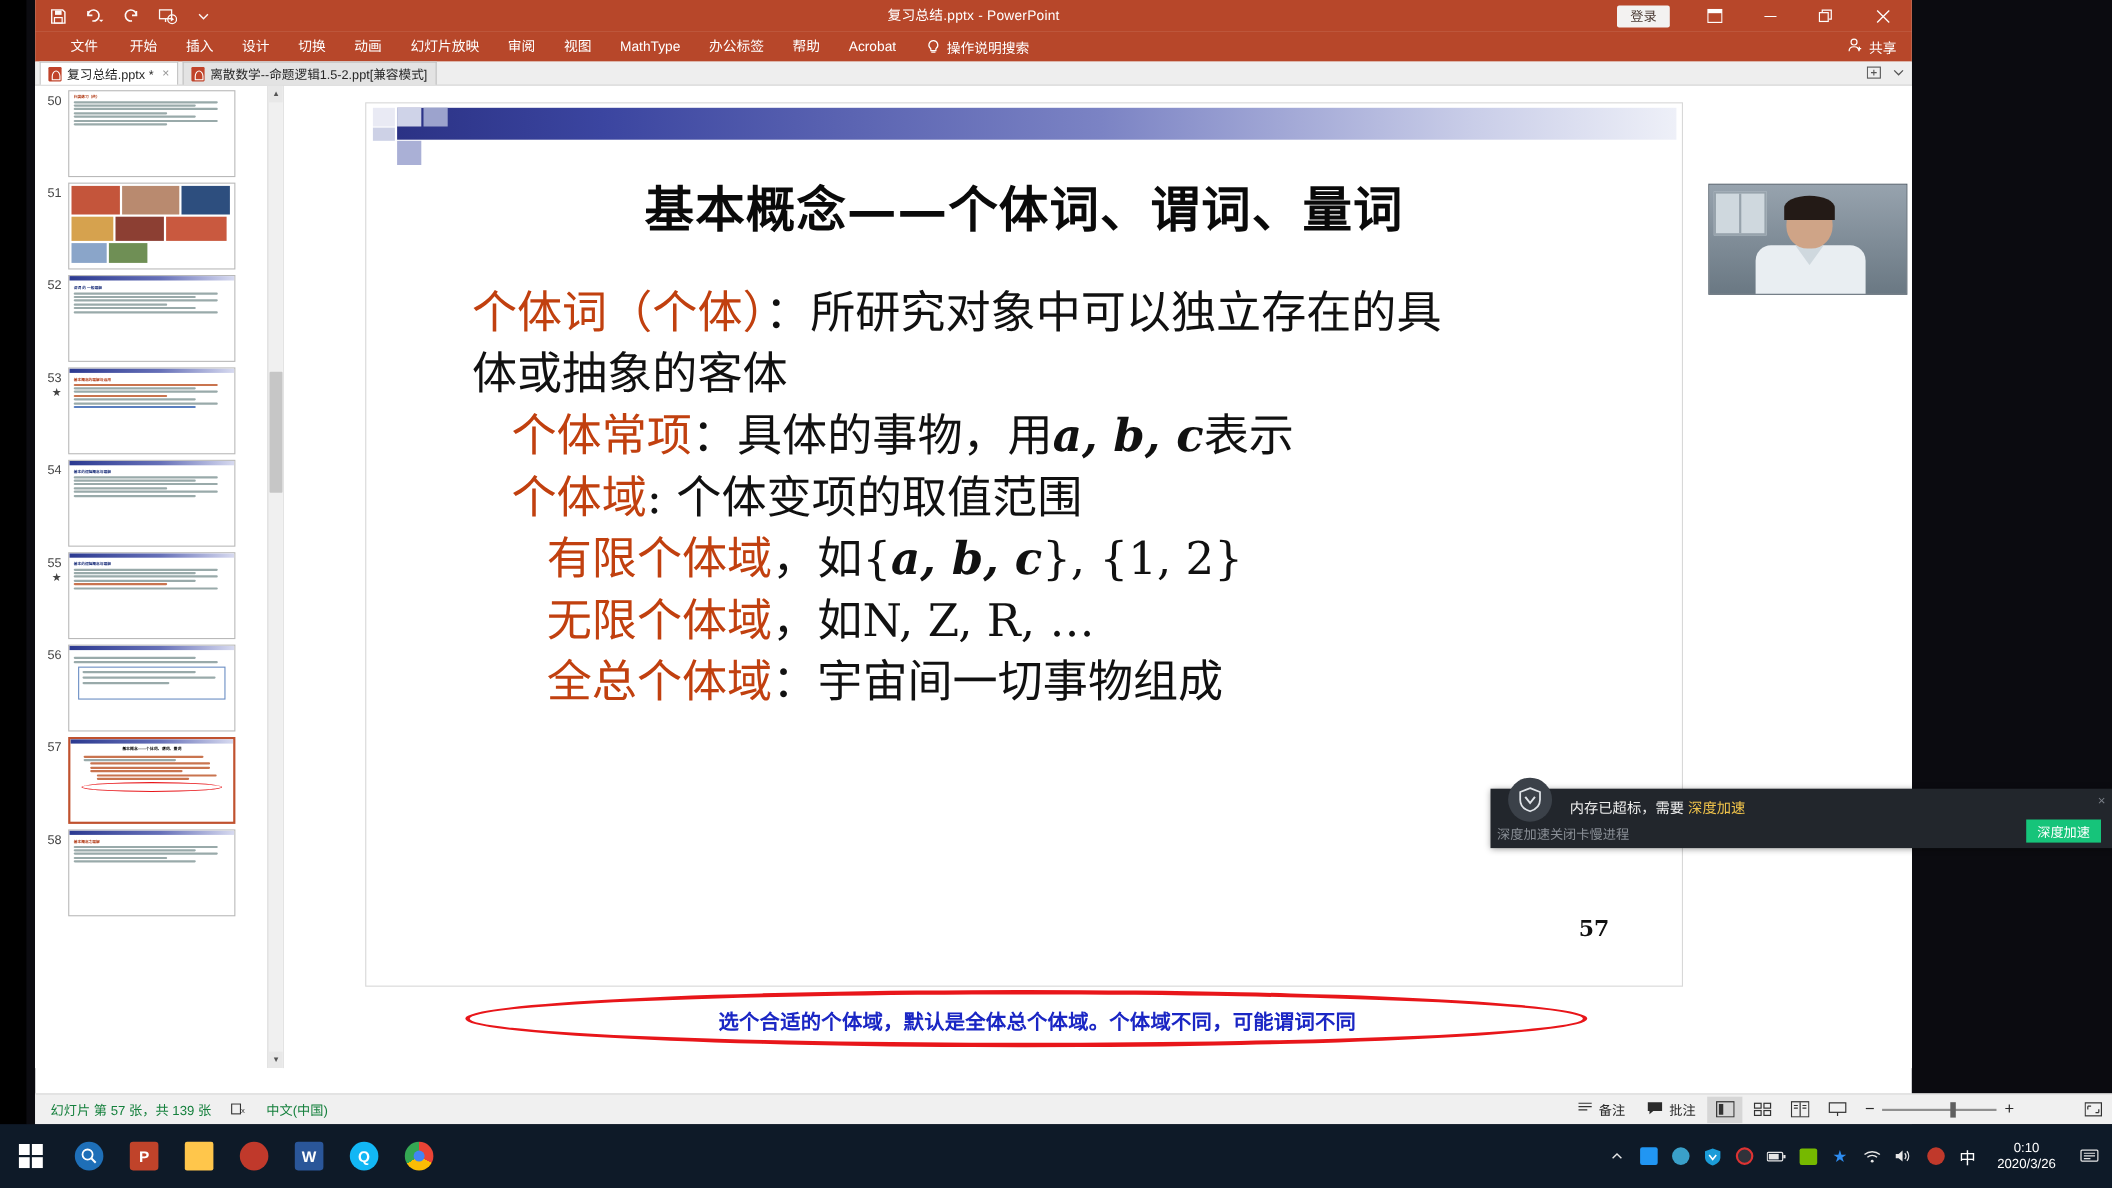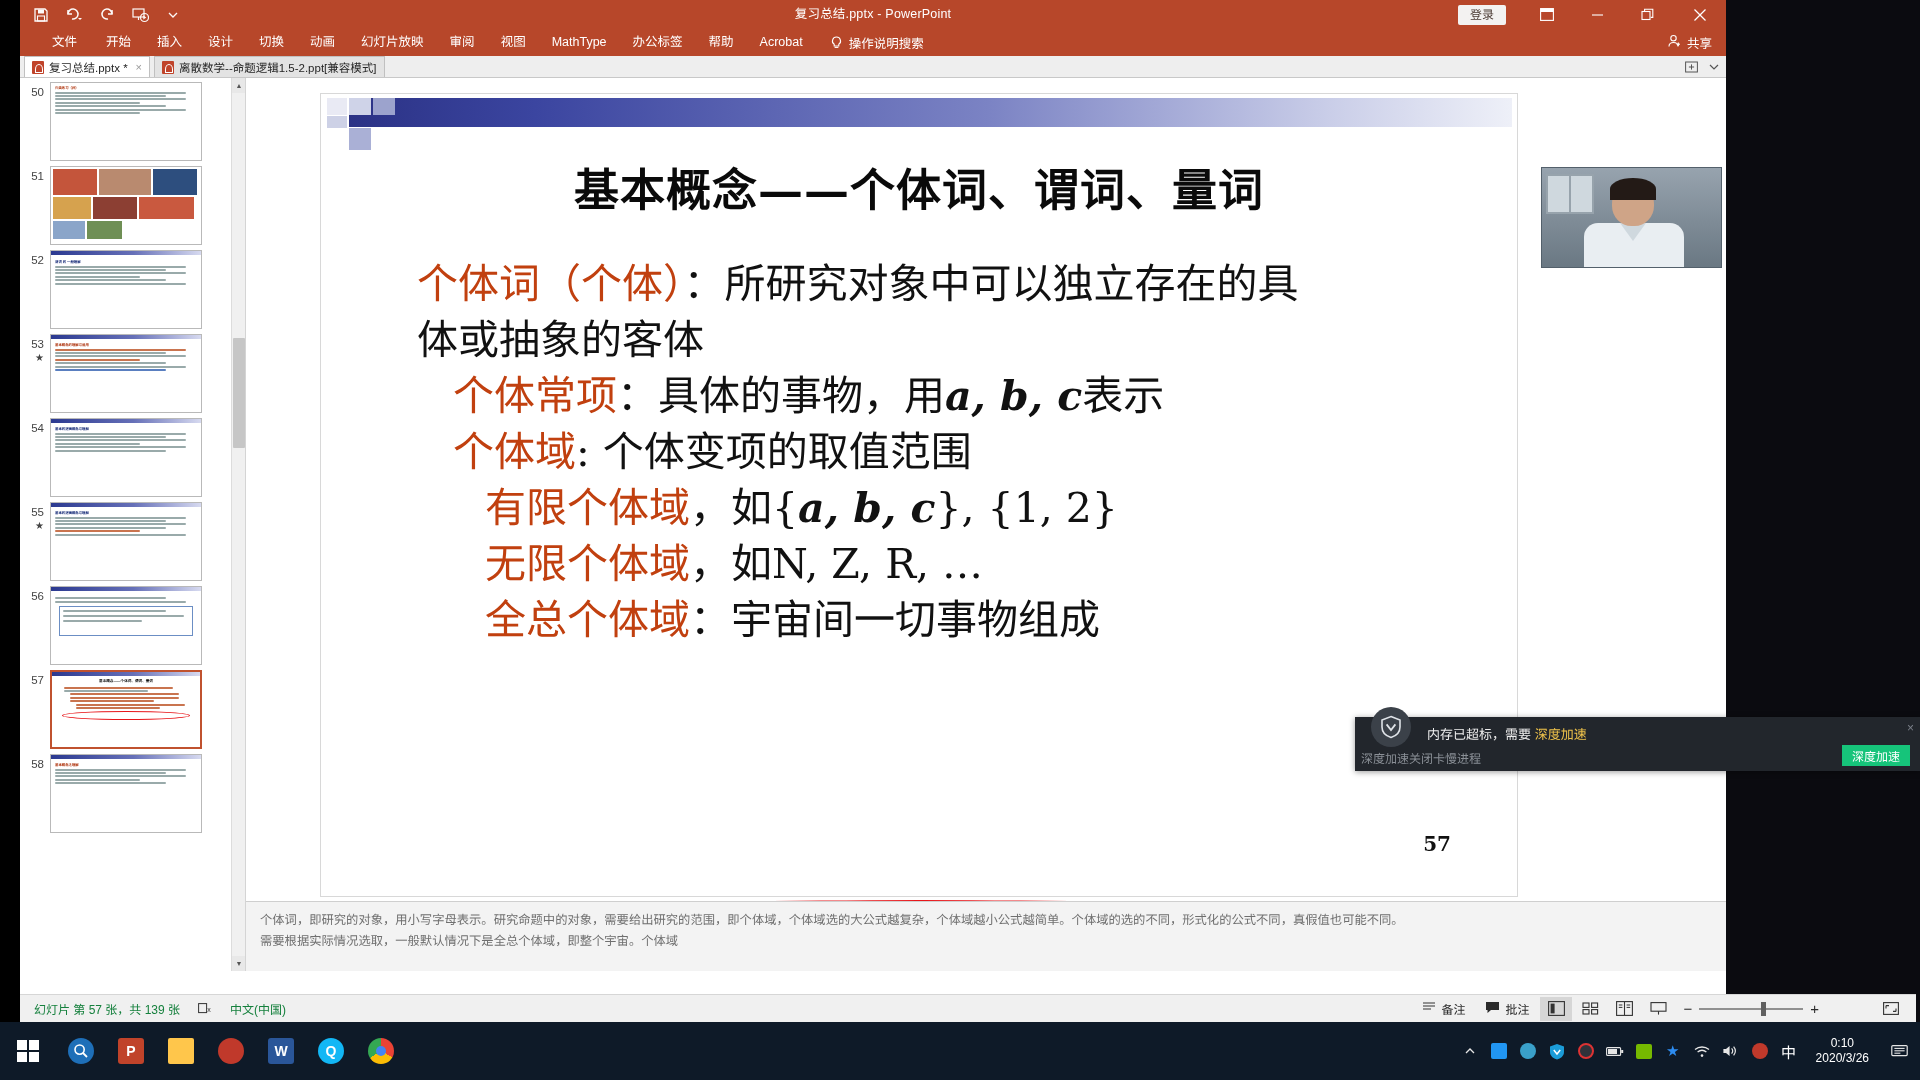--- a/index.html
+++ b/index.html
@@ -11,21 +11,21 @@
   }
 
   
   #desktop { position: relative; width: 1920px; height: 1080px; background:#0b0b10; }
 
   
   .desk-strip { position:absolute; left:0; top:0; width:24px; height:1022px; background:#000; }
 
   
   #ppt-window {
-    position: absolute; left: 20px; top: 0; width: 1706px; height: 1022px;
+    position: absolute; left: 32px; top: 0; width: 1706px; height: 1022px;
     background: #ffffff;
   }
 
   
   .titlebar {
     position: relative; height: 29px; background: #b7472a; color: #fff;
   }
   .qat { position:absolute; left: 10px; top: 0; height:29px; display:flex; align-items:center; gap:11px; }
   .qat-btn { width:22px; height:22px; display:flex; align-items:center; justify-content:center;
              color:#fff; font-size:15px; line-height:1; opacity:.97; }
@@ -607,24 +607,20 @@
           <div class="wc-hair"></div>
         </div>
 
         <div class="cursor">
           <svg width="16" height="18" viewBox="0 0 16 18">
             <path d="M1 1 L1 14 L4.5 10.8 L6.8 16 L9.3 15 L7 10 L11.5 10 Z" fill="#fff" stroke="#111" stroke-width="1"></path>
           </svg>
         </div>
       </div>
 
-      <div class="notes-pane">
-        <div class="notes-text">个体词，即研究的对象，用小写字母表示。研究命题中的对象，需要给出研究的范围，即个体域，个体域选的大公式越复杂，个体域越小公式越简单。个体域的选的不同，形式化的公式不同，真假值也可能不同。</div>
-        <div class="notes-text">需要根据实际情况选取，一般默认情况下是全总个体域，即整个宇宙。个体域</div>
-      </div>
     </div>
 
     <div class="statusbar">
       <div class="sb-left">
         <span>幻灯片 第 57 张，共 139 张</span>
         <span class="sb-ico-text">
           <svg width="14" height="12" viewBox="0 0 14 12">
               <rect x="0.6" y="0.6" width="8" height="9" fill="none" stroke="#333" stroke-width="1"></rect>
               <text x="9.2" y="9" font-size="7" fill="#333" font-family="sans-serif">x</text>
             </svg>

